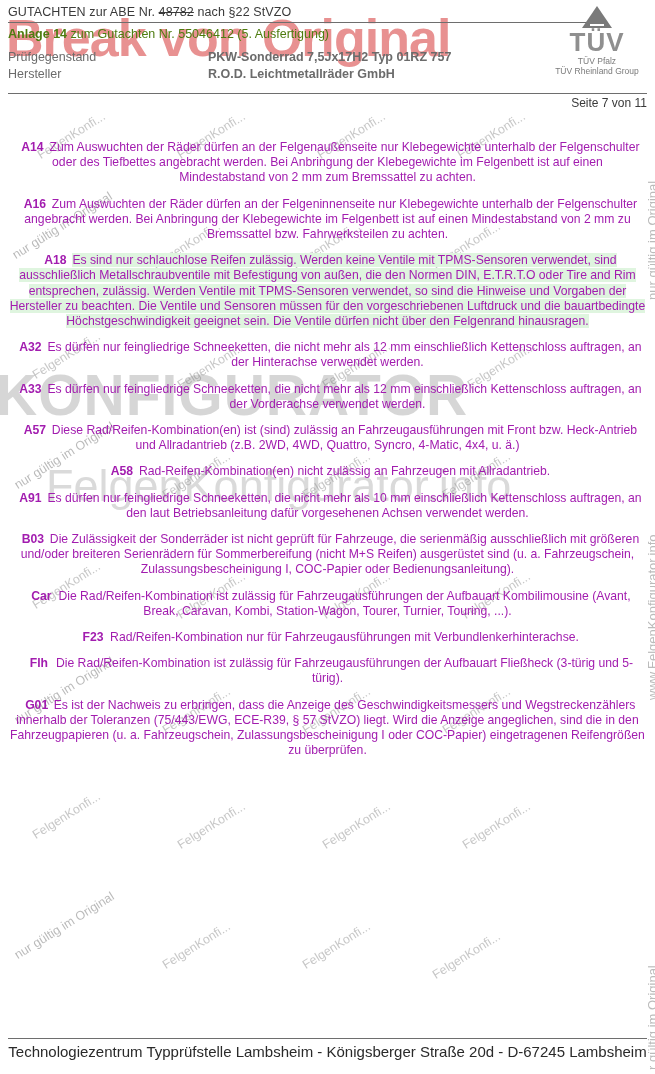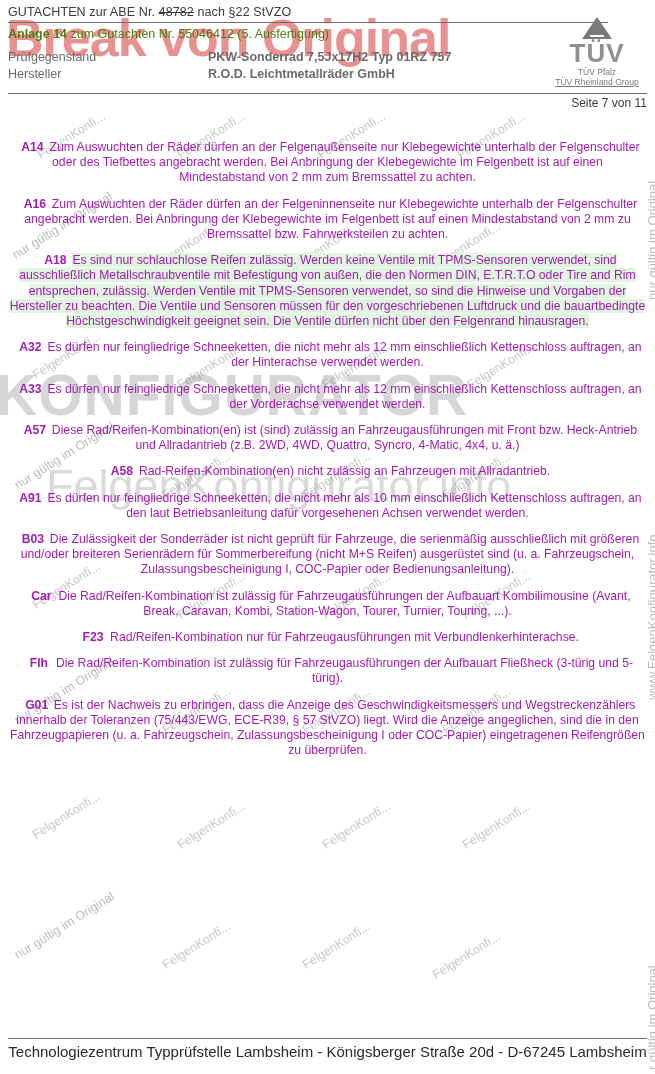--- a/index.html
+++ b/index.html
@@ -76,21 +76,21 @@
     text-align: right;
     font-size: 12px;
     color: #3a3a3a;
     width: 639px;
     margin-top: 2px;
   }
 
   
   .tuv {
     position: absolute;
-    top: 17px;
+    top: 6px;
     right: 10px;
     width: 96px;
     text-align: center;
     z-index: 6;
   }
   .tuv-tri {
     width: 0; height: 0;
     margin: 0 auto;
     border-left: 15px solid transparent;
     border-right: 15px solid transparent;
@@ -115,21 +115,20 @@
   .tuv-sub1 {
     font-size: 8.5px;
     color: #7a7a7a;
     line-height: 10px;
     margin-top: 1px;
   }
   .tuv-sub2 {
     font-size: 8.5px;
     color: #7a7a7a;
     line-height: 10px;
-    text-decoration: underline;
   }
 
   
   .content {
     position: absolute;
     top: 140px;
     left: 8px;
     width: 639px;
     z-index: 4;
   }

